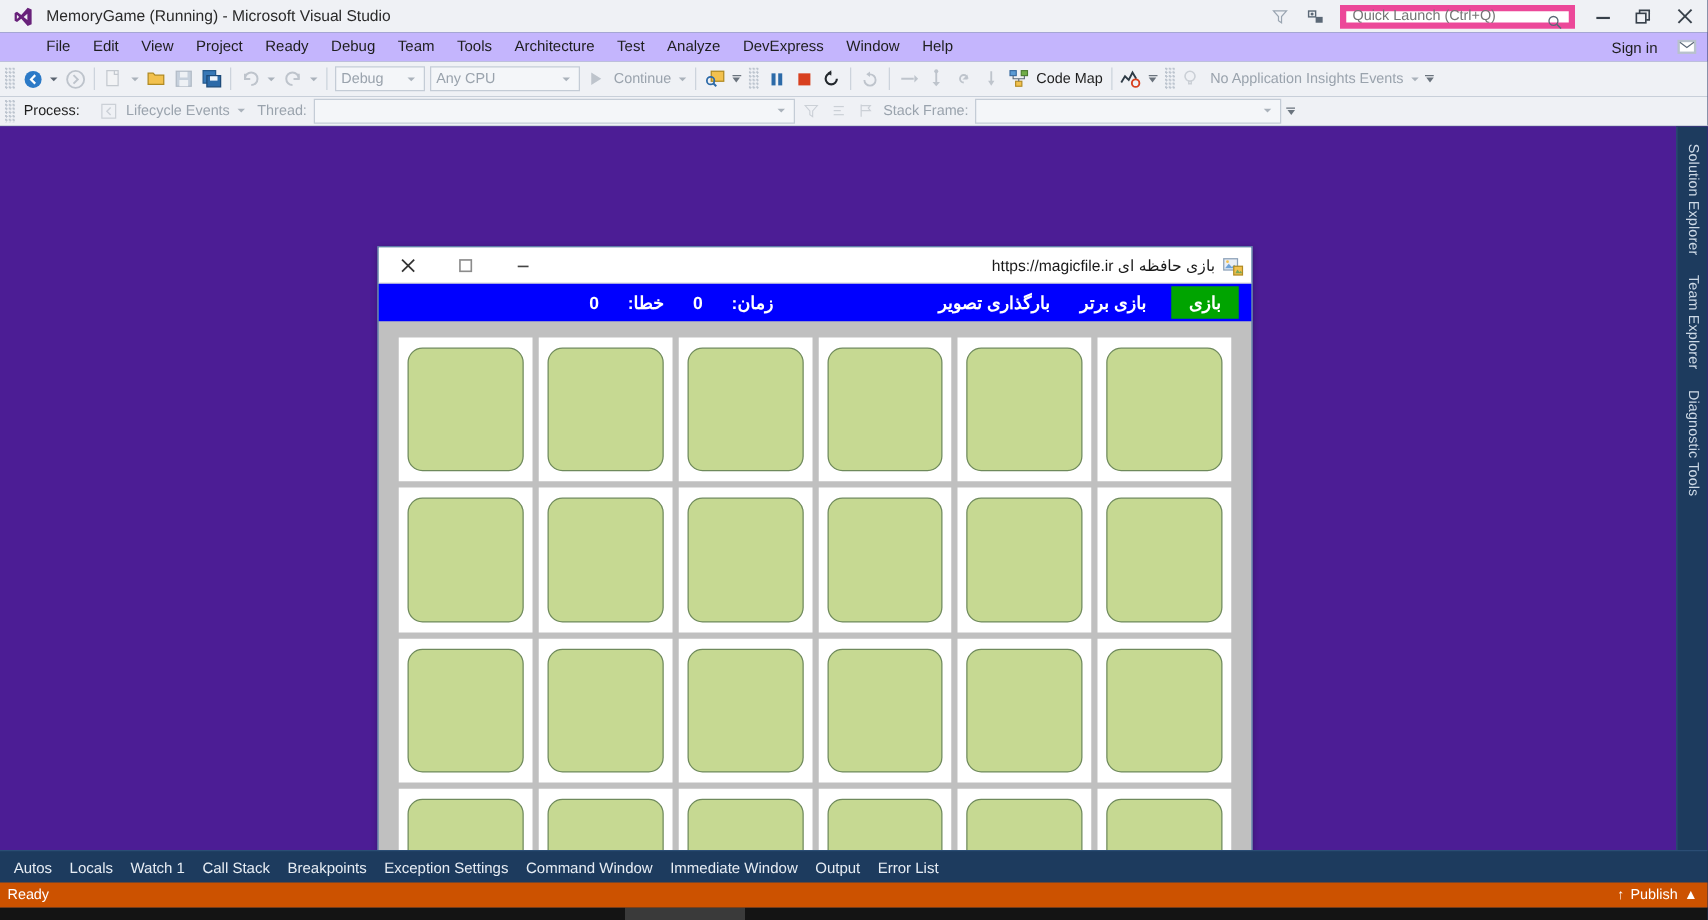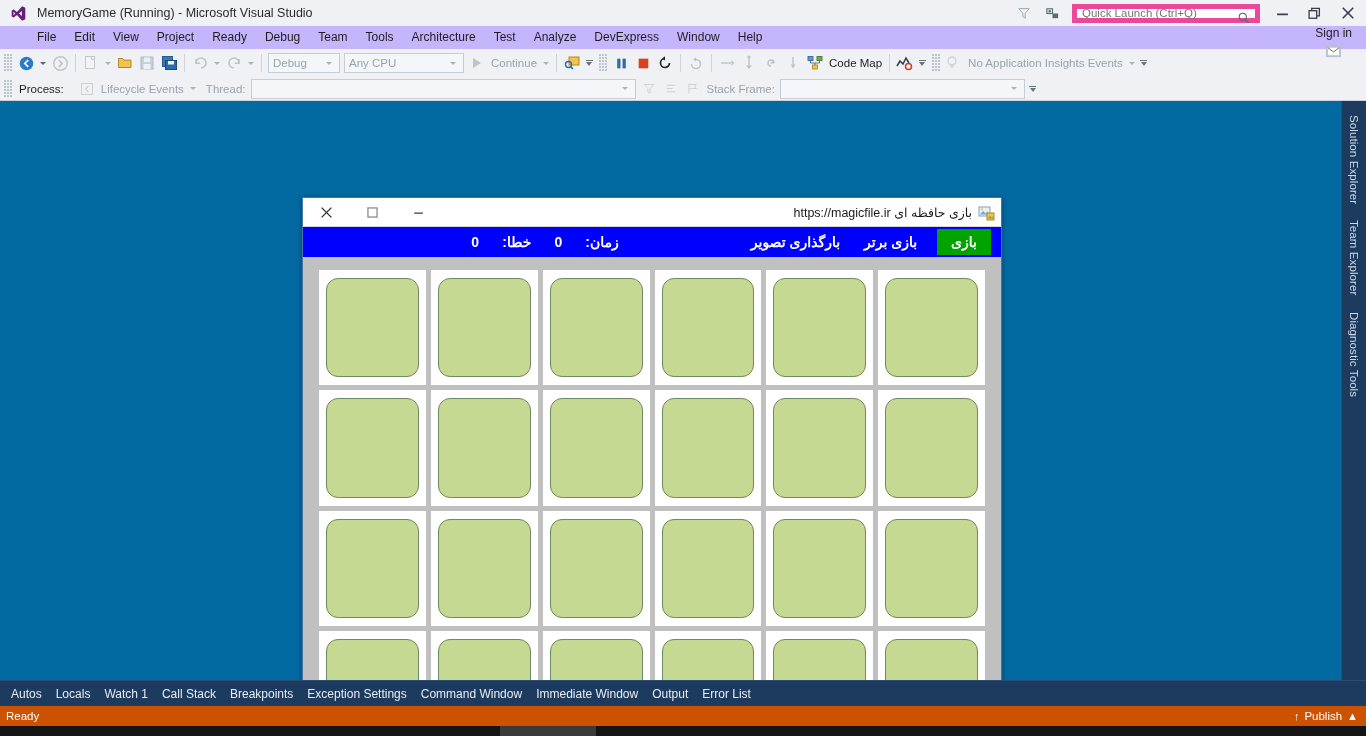--- a/index.html
+++ b/index.html
@@ -70,21 +70,21 @@
     position: relative;
     padding-left: 28px;
   }
   .menu-item {
     font-size: 12px; color: #1e1e1e;
     padding: 0 9px; line-height: 23px; height: 23px;
     white-space: nowrap;
   }
   #menubar-right {
     position: absolute; right: 0; top: 0; height: 23px;
-    display: flex; align-items: center; gap: 4px; padding-right: 6px; flex-direction: column;
+    display: flex; align-items: center; gap: 4px; padding-right: 6px;
   }
   #sign-in { font-size: 12px; color: #1e1e1e; padding: 0 8px; }
   #feedback-icon {
     width: 22px; height: 19px;
     display: flex; align-items: center; justify-content: center;
   }
 
   
   #vs-toolbar1 {
     height: 28px; flex: 0 0 28px;
@@ -144,21 +144,21 @@
   #process-combo {
     width: 247px; height: 20px; background: #fff;
     border: 1px solid #aab4c0;
     display: flex; align-items: center; justify-content: space-between;
     font-size: 11.5px; color: #111; padding: 0 4px 0 6px;
   }
 
   
   #vs-main {
     flex: 1 1 auto; position: relative;
-    background: #0369a1;
+    background: #4c1d95;
     overflow: hidden;
   }
   #vs-right-rail {
     position: absolute; right: 0; top: 0; bottom: 0;
     width: 25px; background: #1d3b5e;
     border-left: 1px solid #2b4d74;
     display: flex; flex-direction: column; align-items: center;
     padding-top: 6px; gap: 0;
   }
   .rail-tab {

